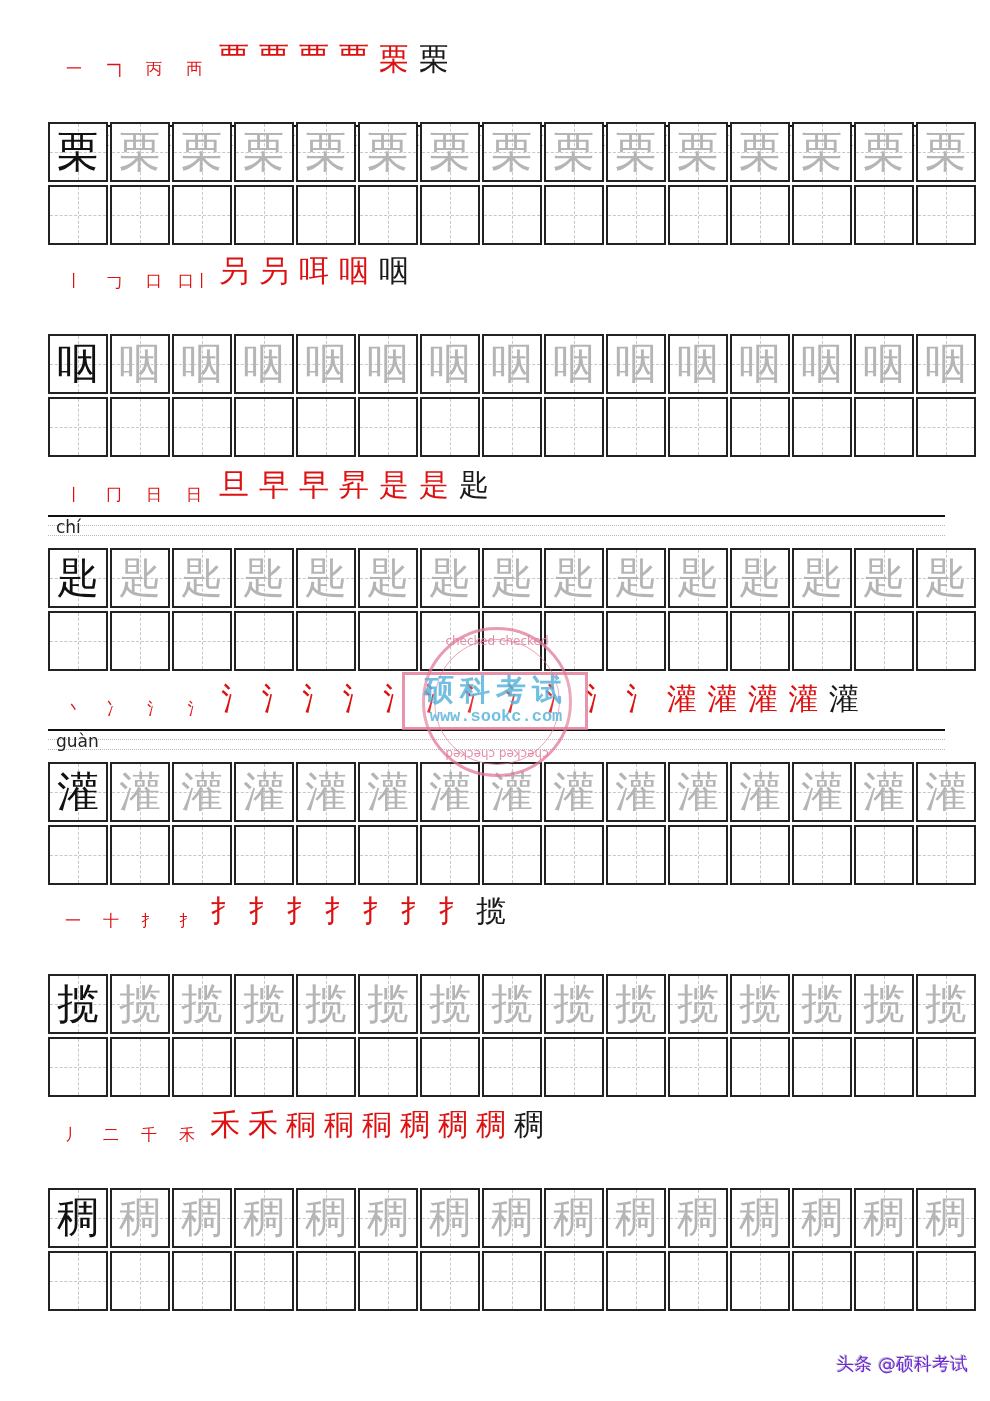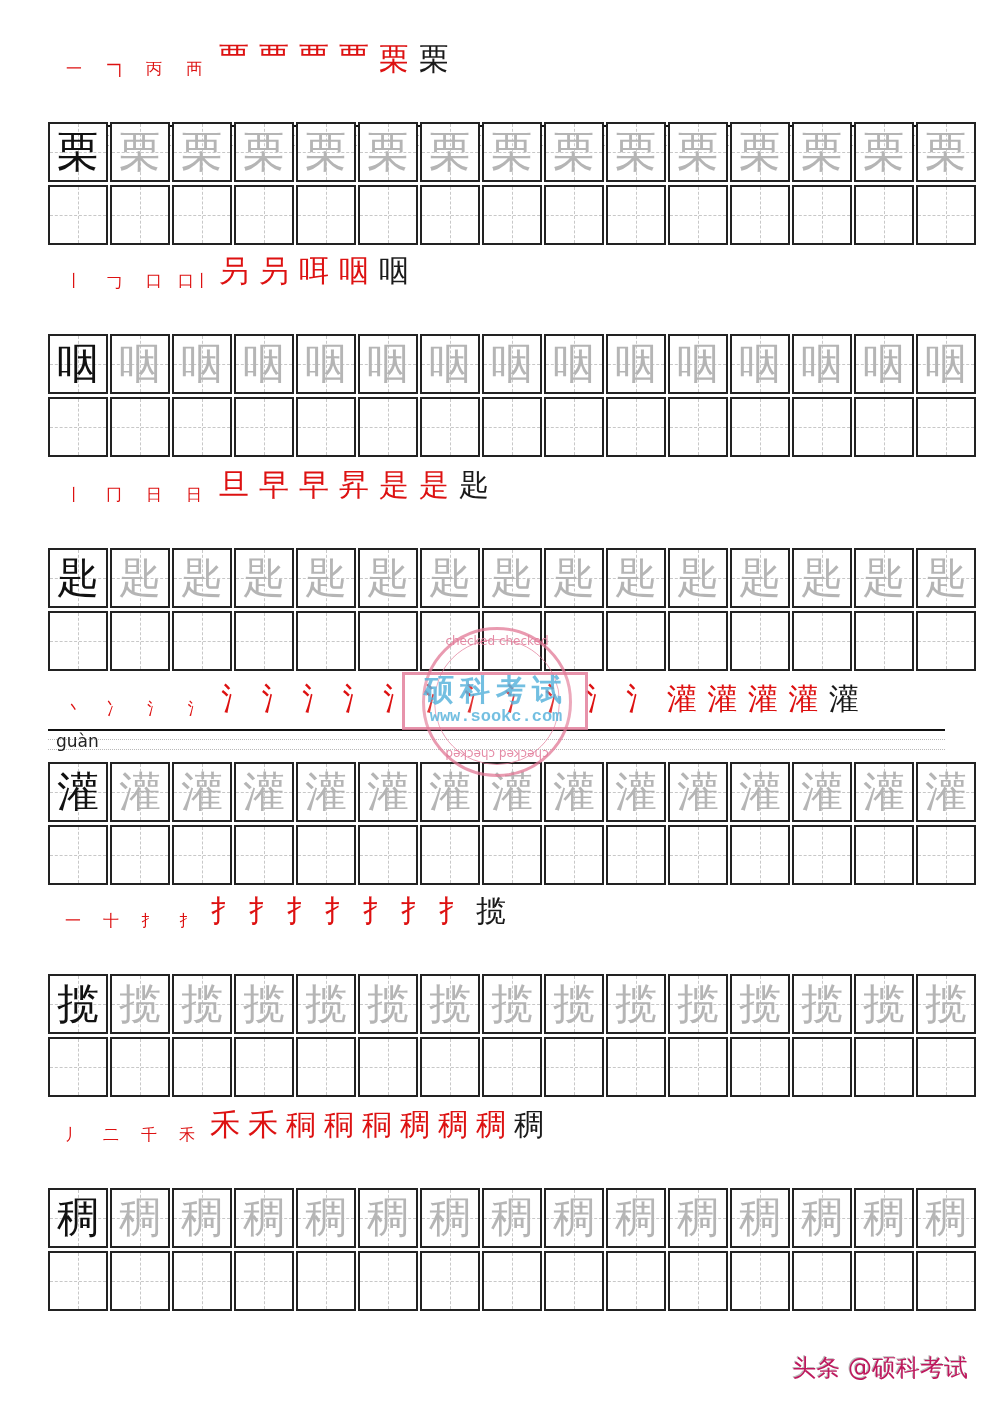--- a/index.html
+++ b/index.html
@@ -44,21 +44,21 @@
                    font-family: "DejaVu Sans", sans-serif; line-height: 34px; }
     .stamp-url { position: absolute; left: 2px; top: 86px; width: 184px; text-align: center;
                  font-size: 17px; font-weight: bold; color: rgba(90,180,220,0.85);
                  font-family: Liberation Mono, monospace; line-height: 18px; }
     .stamp-ring-top { position: absolute; left: 40px; top: 12px; width: 110px; text-align: center;
                       font-size: 12px; color: rgba(225,120,150,0.85); font-family: "DejaVu Sans", sans-serif; }
     .stamp-ring-bot { position: absolute; left: 40px; top: 125px; width: 110px; text-align: center;
                       font-size: 12px; color: rgba(225,120,150,0.85); transform: rotate(180deg);
                       font-family: "DejaVu Sans", sans-serif; }
 
-    .footer-credit { position: absolute; right: 22px; top: 1352px; font-size: 24px; color: #be185d;
+    .footer-credit { position: absolute; right: 22px; top: 1352px; font-size: 18px; color: #6d28d9;
                      font-family: "DejaVu Sans", sans-serif; letter-spacing: 0px;
                      text-shadow: 1px 1px 0 #fff, -1px -1px 0 #bbb; }
   </style>
 </head>
 <body>
 
 <div id="sheet">
     <div class="section" style="top: 40px; height: 272px;">
       <div class="strokes">
         <span class="stroke partial" style="font-size: 16px; width: 40px;">一</span>
@@ -376,20 +376,26 @@
         <span class="stroke partial" style="font-size: 16px; width: 40px;">冂</span>
         <span class="stroke partial" style="font-size: 16px; width: 40px;">日</span>
         <span class="stroke partial" style="font-size: 16px; width: 40px;">日</span>
         <span class="stroke partial" style="font-size: 30px; width: 40px;">旦</span>
         <span class="stroke partial" style="font-size: 30px; width: 40px;">早</span>
         <span class="stroke partial" style="font-size: 30px; width: 40px;">早</span>
         <span class="stroke partial" style="font-size: 30px; width: 40px;">昇</span>
         <span class="stroke partial" style="font-size: 30px; width: 40px;">是</span>
         <span class="stroke partial" style="font-size: 30px; width: 40px;">是</span>
         <span class="stroke" style="font-size: 30px; width: 40px;">匙</span>
+      </div>
+      <div class="pinyin-band" style="top: 49px;">
+        <div class="top-rule"></div>
+        <div class="dot-rule r1"></div>
+        <div class="dot-rule r2"></div>
+        <div class="pinyin-text">chí</div>
       </div>
       <div class="grid-row" style="top: 82px;">
         <div class="cell">
           <div class="gh"></div>
           <div class="gv"></div>
           <div class="ch model">匙</div>
         </div>
         <div class="cell">
           <div class="gh"></div>
           <div class="gv"></div>

